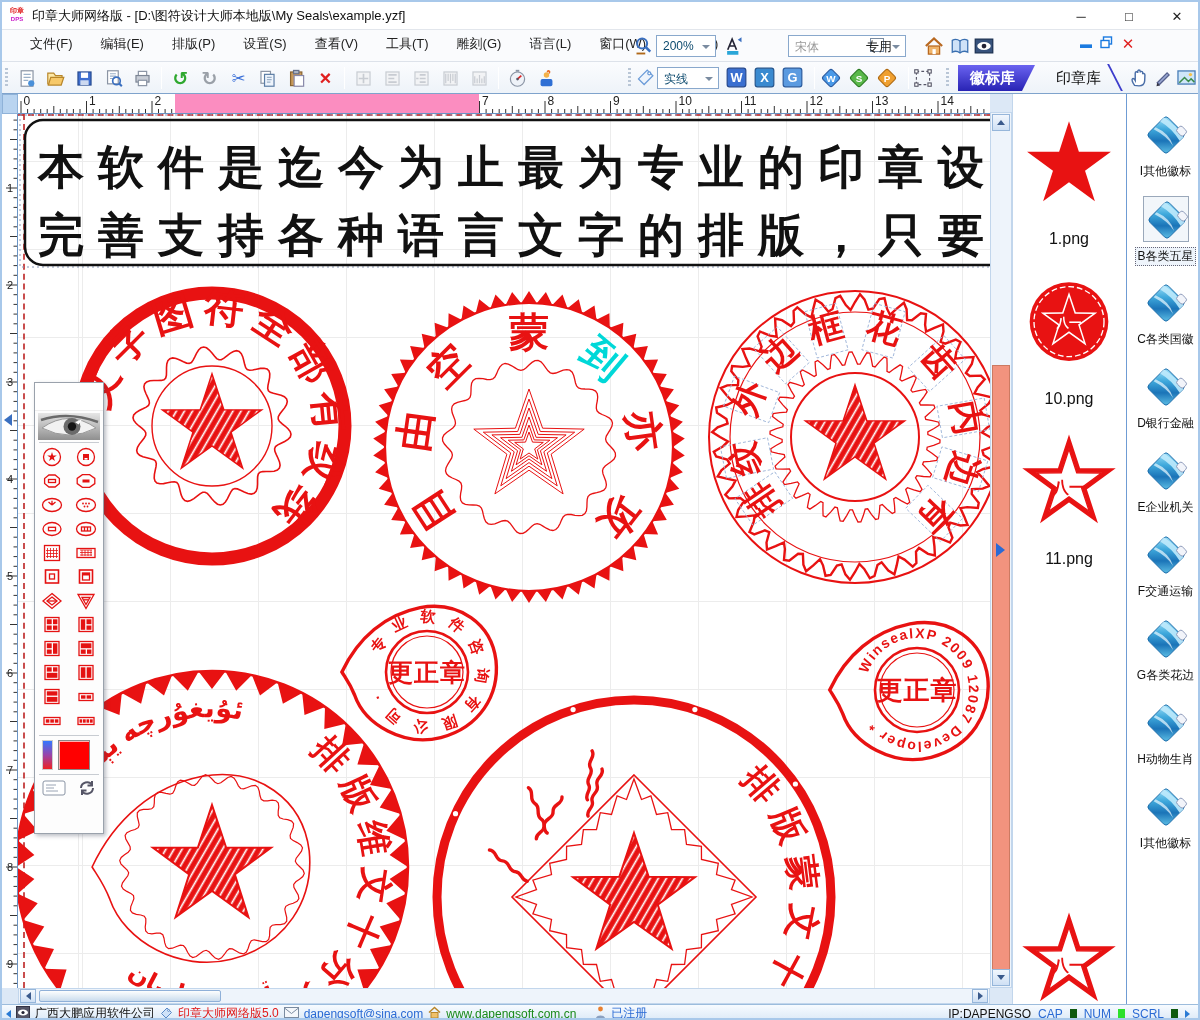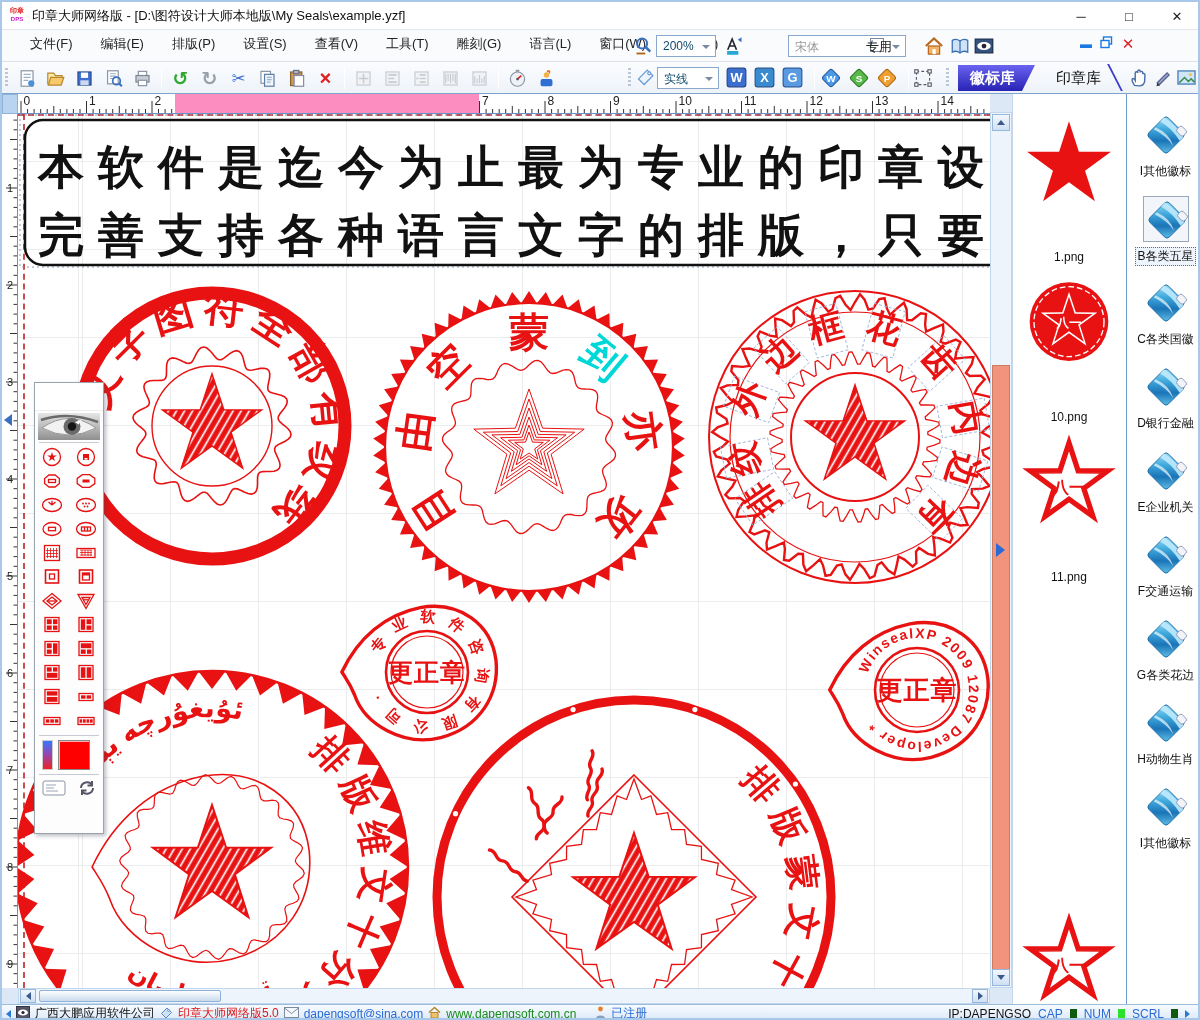--- a/index.html
+++ b/index.html
@@ -48,21 +48,21 @@
 .tri-dn{width:0;height:0;border-left:4px solid transparent;border-right:4px solid transparent;border-top:5px solid #3a5a8c}
 .tri-l{width:0;height:0;border-top:4px solid transparent;border-bottom:4px solid transparent;border-right:5px solid #3a5a8c}
 .tri-r{width:0;height:0;border-top:4px solid transparent;border-bottom:4px solid transparent;border-left:5px solid #3a5a8c}
 .splitarrow{position:absolute;left:5px;top:430px;width:0;height:0;border-top:7px solid transparent;border-bottom:7px solid transparent;border-left:9px solid #2a6ad4}
 .hscroll{position:absolute;left:16px;top:894px;width:972px;height:16px;background:#eef4fb;border:1px solid #c2d6ec}
 .hthumb{position:absolute;left:20px;top:1px;width:182px;height:12px;background:linear-gradient(#fdfefe,#cadced);border:1px solid #8fb0d8;border-radius:2px}
 
 .rightpanel{position:absolute;left:1010px;top:0;width:190px;height:910px;background:#fff;border-left:1px solid #c2d6ec}
 .thumbcol{position:absolute;left:0;top:0;width:112px;height:910px;overflow:hidden}
 .thumb{position:absolute;left:0;width:112px;text-align:center}
-.thumb .tlab{font-size:12px;color:#111;margin-top:22px}
+.thumb .tlab{font-size:16px;color:#111;margin-top:2px}
 .catcol{position:absolute;left:113px;top:0;width:77px;height:910px;border-left:1px solid #6f9cd4;background:#fff}
 .cat{position:absolute;left:0;width:77px;text-align:center;cursor:default}
 .cat .cico{display:inline-block;width:46px;height:46px;padding:1px}
 .cat.sel .cico{border:1px solid #9aa8ba;background:#f2f6fa}
 .cat .clab{font-size:12px;color:#111;display:inline-block;padding:0 1px}
 .cat.sel .clab{border:1px dotted #667;background:#eef4fb}
 
 .palette{position:absolute;left:16px;top:268px;width:70px;height:452px;background:#fdfdfd;border:1px solid #9aa2ac;box-shadow:2px 2px 4px rgba(60,70,90,.35)}
 .pal-title{height:28px;background:#fff;border-bottom:1px solid #eee}
 .pal-eye{display:block;margin:2px auto 0;width:62px;height:27px}

